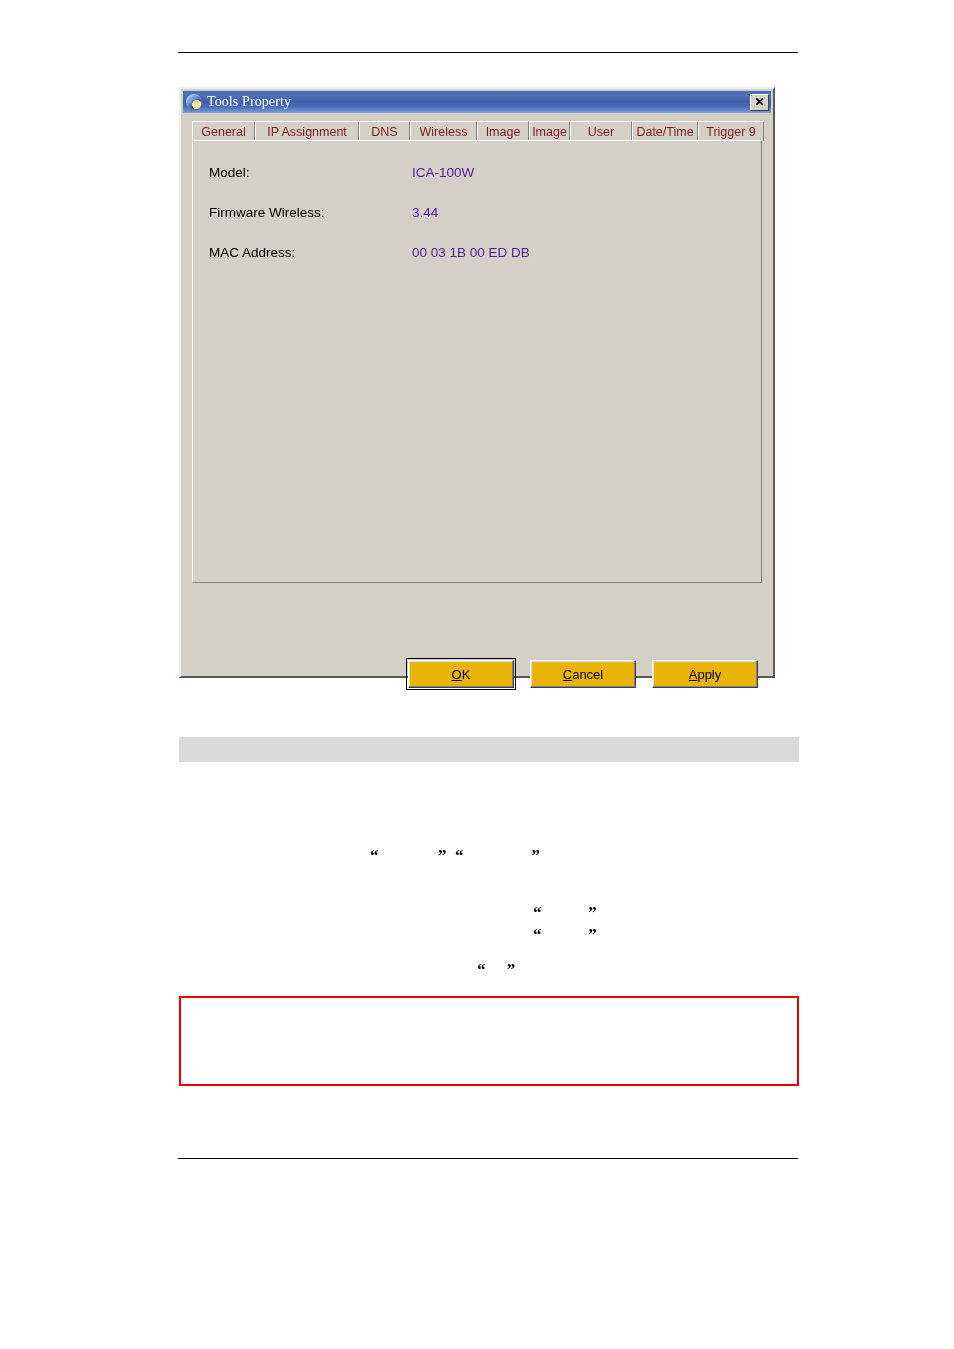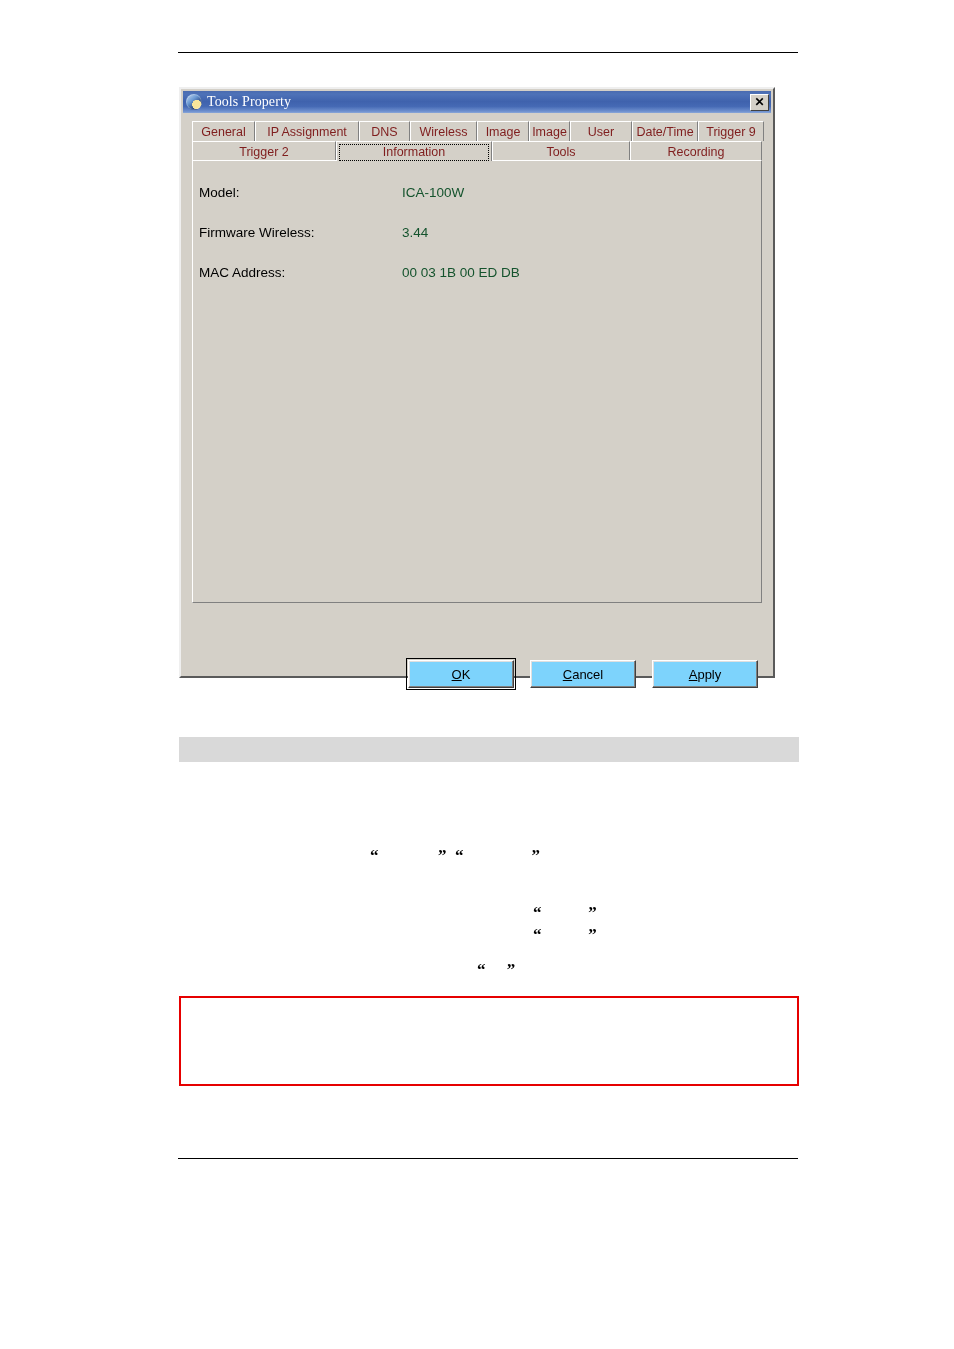--- a/index.html
+++ b/index.html
@@ -131,52 +131,52 @@
     background: #d4d0c8;
     border-top: 1px solid #ffffff;
     border-left: 1px solid #ffffff;
     border-right: 1px solid #808080;
     border-bottom: 1px solid #808080;
     margin-top: -1px;
     z-index: 1;
   }
   #info-table {
     position: absolute;
-    left: 6px; top: 24px;
+    left: 16px; top: 24px;
     width: 470px;
   }
   .info-row {
     display: flex;
     height: 40px;
     align-items: flex-start;
   }
   .info-label {
     width: 203px;
     font-size: 13.5px;
     color: #000;
   }
   .info-value {
     font-size: 13.5px;
-    color: #14532d;
+    color: #4c1d95;
   }
 
   
   #button-bar {
     position: absolute;
     left: 9px; right: 9px;
     top: 547px;
     height: 30px;
     display: flex;
     justify-content: flex-end;
     gap: 16px;
     padding-right: 4px;
   }
   .dlg-button {
     width: 106px; height: 28px;
-    background: #7dd3fc;
+    background: #eab308;
     border-top: 1px solid #ffffff;
     border-left: 1px solid #ffffff;
     border-right: 1px solid #404040;
     border-bottom: 1px solid #404040;
     box-shadow: inset -1px -1px 0 #808080, inset 1px 1px 0 #dfdfdf;
     display: flex; align-items: center; justify-content: center;
     font-size: 13px; color: #000;
     cursor: default;
     position: relative;
   }
@@ -255,35 +255,20 @@
         <div class="tab" style="width:62px">
             <span>User</span>
           </div>
         <div class="tab" style="width:66px">
             <span>Date/Time</span>
           </div>
         <div class="tab" style="width:66px">
             <span>Trigger 9</span>
           </div>
       </div>
-      <div class="tab-row" id="tab-row-2">
-        <div class="tab" style="width:144px">
-            <span>Trigger 2</span>
-          </div>
-        <div class="tab selected" style="width:156px">
-            <span>Information</span>
-            <span class="tab-focus"></span>
-          </div>
-        <div class="tab" style="width:138px">
-            <span>Tools</span>
-          </div>
-        <div class="tab flexible">
-            <span>Recording</span>
-          </div>
-      </div>
     </div>
 
     <div id="tab-panel">
       <div id="info-table">
 
         <div class="info-row">
           <div class="info-label">Model:</div>
           <div class="info-value">ICA-100W</div>
         </div>
 

